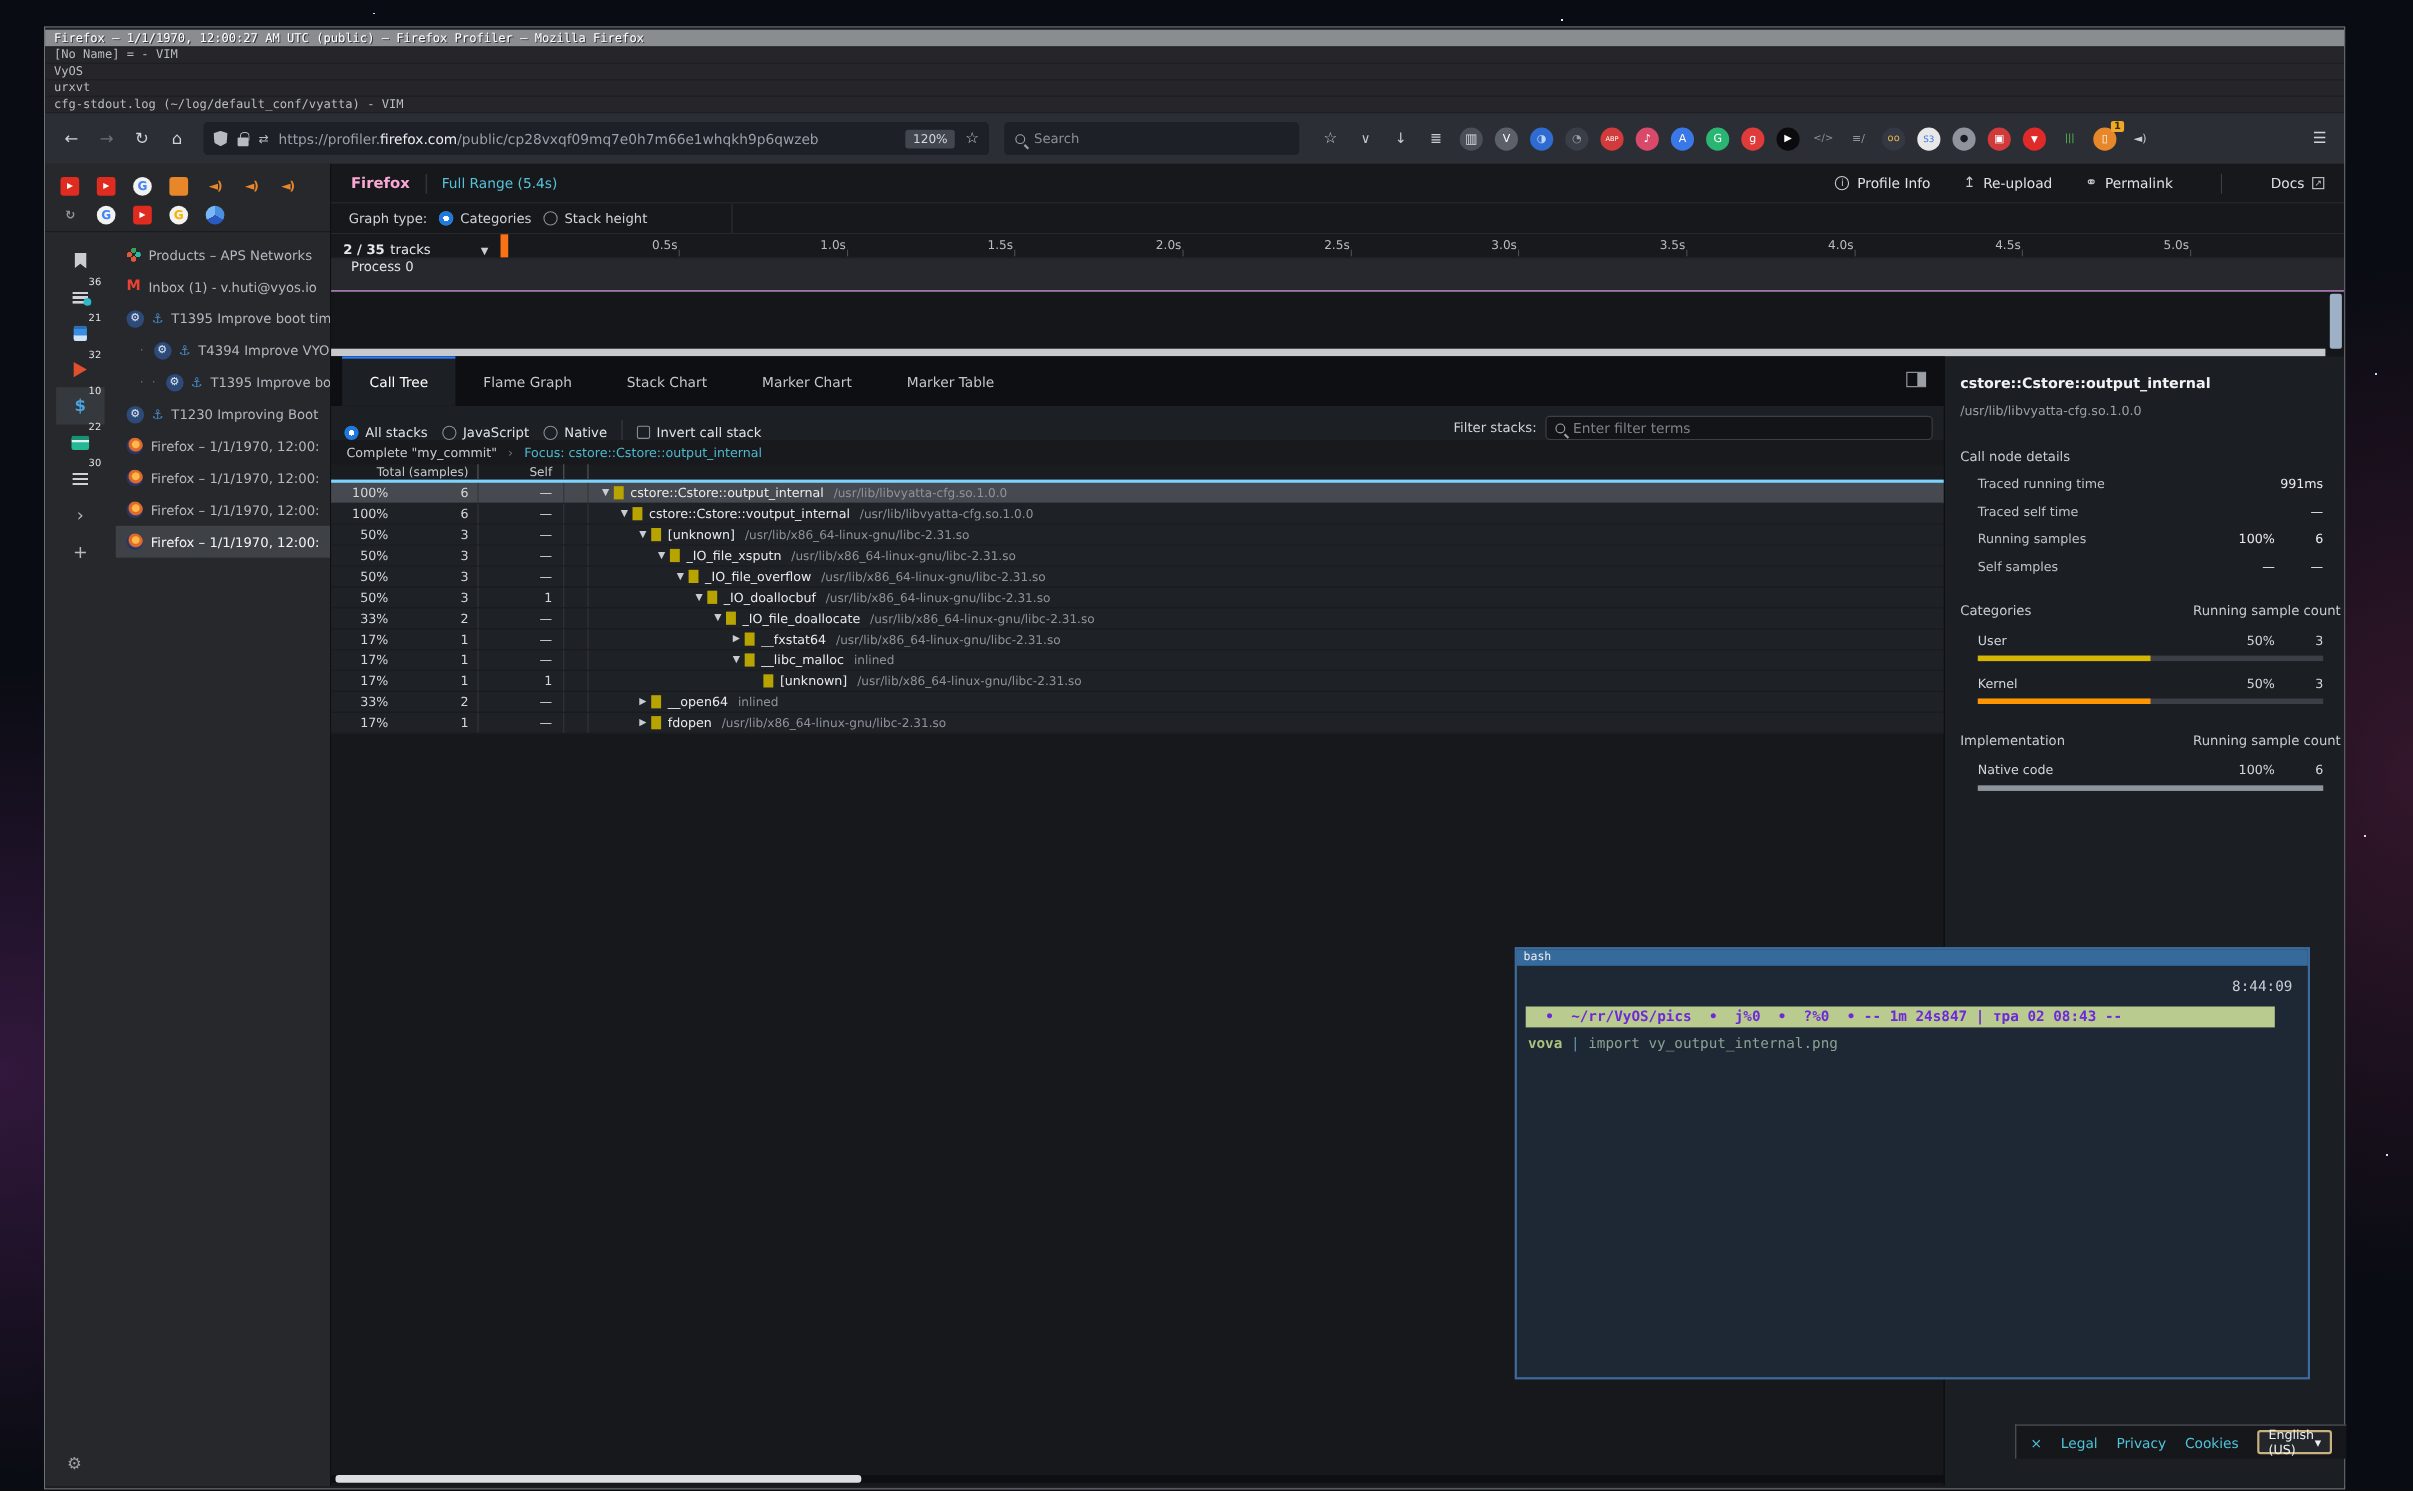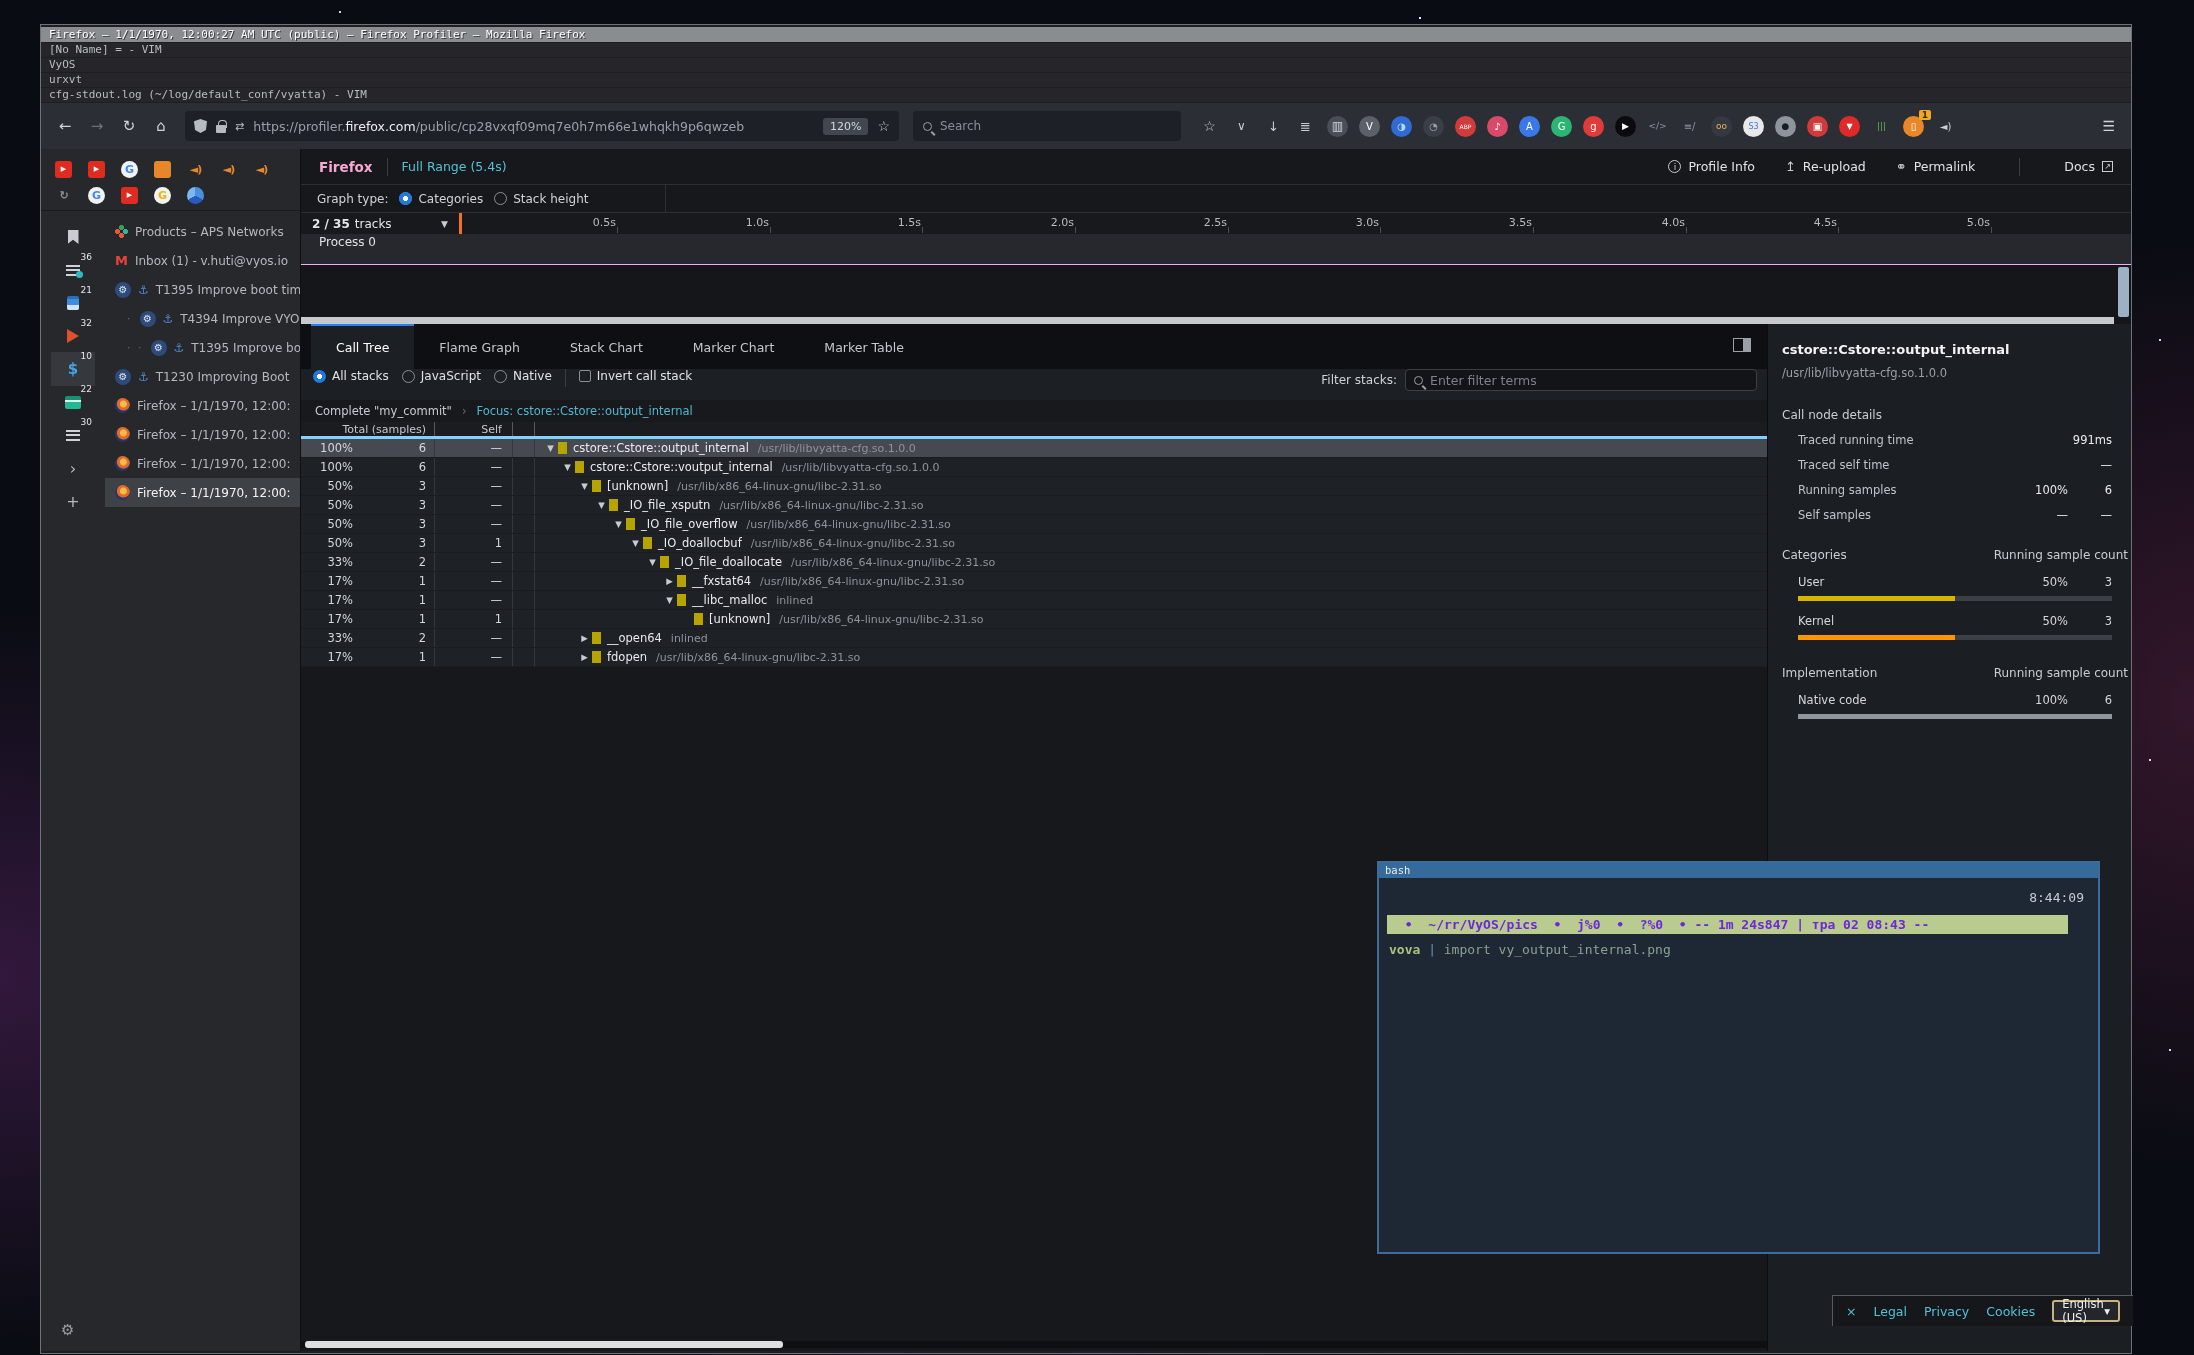--- a/index.html
+++ b/index.html
@@ -87,42 +87,42 @@
   .headbtns { margin-left:auto; display:flex; align-items:center; gap:30px; color:#dfe2e6; font-size:12.5px; }
   .hbtn { display:flex; align-items:center; gap:7px; }
   .ico-info { width:13px; height:13px; border:1px solid #c9ccd1; border-radius:50%; font-size:9px; display:flex; align-items:center; justify-content:center; color:#c9ccd1; }
   .ico-up, .ico-link { font-size:13px; color:#c9ccd1; }
   .ico-ext { width:11px; height:11px; border:1px solid #c9ccd1; font-size:8px; display:flex; align-items:center; justify-content:center; color:#c9ccd1; }
   .pgraphtype { position:absolute; top:36px; left:0; right:0; height:28px; background:#16181c; border-bottom:1px solid #2c2f35; display:flex; align-items:center; padding-left:16px; gap:11px; color:#cfd3d9; }
   .radio { width:13px; height:13px; border-radius:50%; border:1px solid #8a8e96; flex:none; }
   .radio.on { border:none; background:radial-gradient(circle,#fff 0 2.5px,#1f7ae0 2.5px 100%); }
   .gt-sep { width:1px; align-self:stretch; background:#2c2f35; margin-left:66px; }
   .pruler { position:absolute; top:64px; left:0; right:0; height:22px; background:#17191d; border-bottom:1px solid #26282d; }
-  .trackselect { position:absolute; left:0; top:0; width:161px; height:100%; display:flex; align-items:center; padding:0 11px; border-right:3px solid #f97316; color:#e4e6e9; }
+  .trackselect { position:absolute; left:0; top:0; width:161px; height:100%; display:flex; align-items:flex-end; padding:0 11px; border-right:7px solid #f97316; color:#e4e6e9; }
   .trackselect b { font-weight:bold; margin-right:5px; }
   .trackselect .caret { margin-left:auto; font-size:9px; color:#c9ccd1; }
   .ticks { position:absolute; left:161px; right:17px; top:0; bottom:0; }
   .tick { position:absolute; top:3px; width:60px; text-align:right; font-size:11px; color:#b8bcc2; }
   .tick::after { content:""; position:absolute; right:-2px; bottom:-4px; width:1px; height:6px; background:#4a4e55; }
   .pprocess { position:absolute; top:86px; left:0; right:0; height:30px; background:#26282d; border-bottom:1px solid #f0abfc; display:flex; align-items:flex-start; padding-left:18px; color:#e0e3e7; }
   .ptrack { position:absolute; top:116px; left:0; right:0; height:52px; background:#101214; border-bottom:1px solid #0d0e10; }
   .tracklabel { position:absolute; left:0; top:0; width:161px; height:100%; background:#1e2024; border-right:1px solid #0d0e10; display:flex; align-items:center; padding-left:30px; color:#dfe2e6; }
   .trackgraph { position:absolute; left:161px; right:17px; top:1px; bottom:1px;
     background:repeating-linear-gradient(115deg,#191509 0 2px,#8a5c16 2px 3px,#1d1a0c 3px 5px,#6d7a1e 5px 6px); }
   .peak { position:absolute; top:0; bottom:0; }
   .vthumb { position:absolute; right:2px; top:118px; width:11px; height:50px; background:#9db0c6; border-radius:2px; }
   .hbar { position:absolute; top:168px; left:0; right:17px; height:7px; background:#c7cacd; }
   .lower { position:absolute; top:175px; bottom:0; left:0; right:0; display:flex; }
   .treepane { width:1467px; background:#16181c; border-right:1px solid #0b0c0e; display:flex; flex-direction:column; position:relative; flex:none; }
   .tabbar { height:45px; background:#0e0f12; display:flex; align-items:stretch; padding-left:10px; position:relative; flex:none; }
   .ptab { display:flex; align-items:center; padding:0 25px; color:#c3c7cd; font-size:12.5px; border-top:2px solid transparent; }
   .ptab.active { background:#1c1f24; border-top-color:#2a7fff; color:#fff; }
   .paneltoggle { position:absolute; right:16px; top:14px; width:18px; height:14px; border:1px solid #9aa0a8; display:flex; align-items:center; justify-content:flex-end; }
   .paneltoggle::before { content:""; width:7px; height:100%; background:#9aa0a8; }
-  .controls { height:31px; background:#1c1f24; display:flex; align-items:flex-start; padding:0 10px 0 12px; gap:13px; flex:none; color:#dfe2e6; }
+  .controls { height:31px; background:#1c1f24; display:flex; align-items:flex-end; padding:0 10px 0 12px; gap:13px; flex:none; color:#dfe2e6; }
   .rlabel { display:flex; align-items:center; gap:6px; }
   .vsep { width:1px; height:18px; background:#3a3e44; }
   .checkbox { width:12px; height:12px; border:1px solid #8a8e96; border-radius:2px; flex:none; }
   .filterwrap { margin-left:auto; display:flex; align-items:center; gap:8px; color:#cfd3d9; }
   .filterinput { width:352px; height:22px; background:#121418; border:1px solid #3c4046; border-radius:4px; display:flex; align-items:center; padding:0 8px; gap:7px; color:#7d828a; font-size:12.5px; }
   .breadcrumb { height:22px; background:#17191d; display:flex; align-items:center; padding-left:14px; gap:10px; font-size:11.5px; flex:none; }
   .crumb1 { color:#c8ccd2; }
   .bchev { color:#6a6e75; }
   .crumb2 { color:#4fb8cf; }
   .thead { height:17px; background:#1a1c20; display:flex; align-items:center; font-size:11px; color:#c3c7cd; border-bottom:3px solid #7dd3fc; flex:none; }

